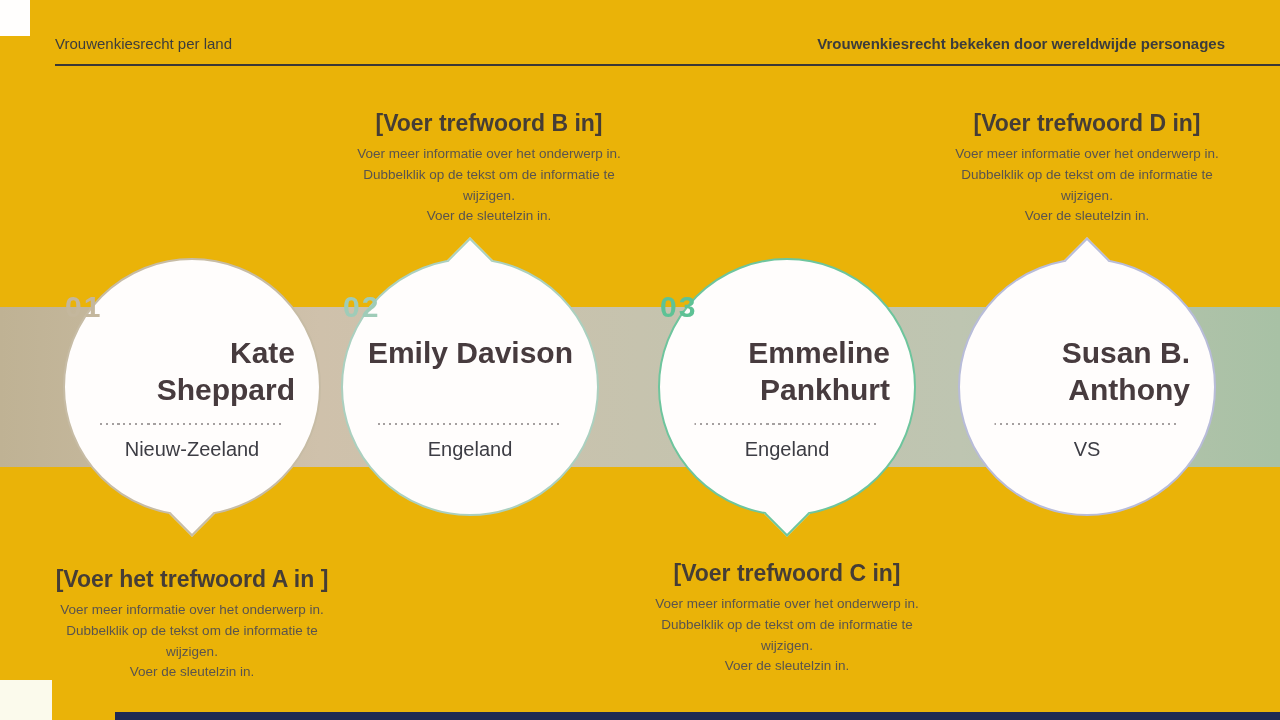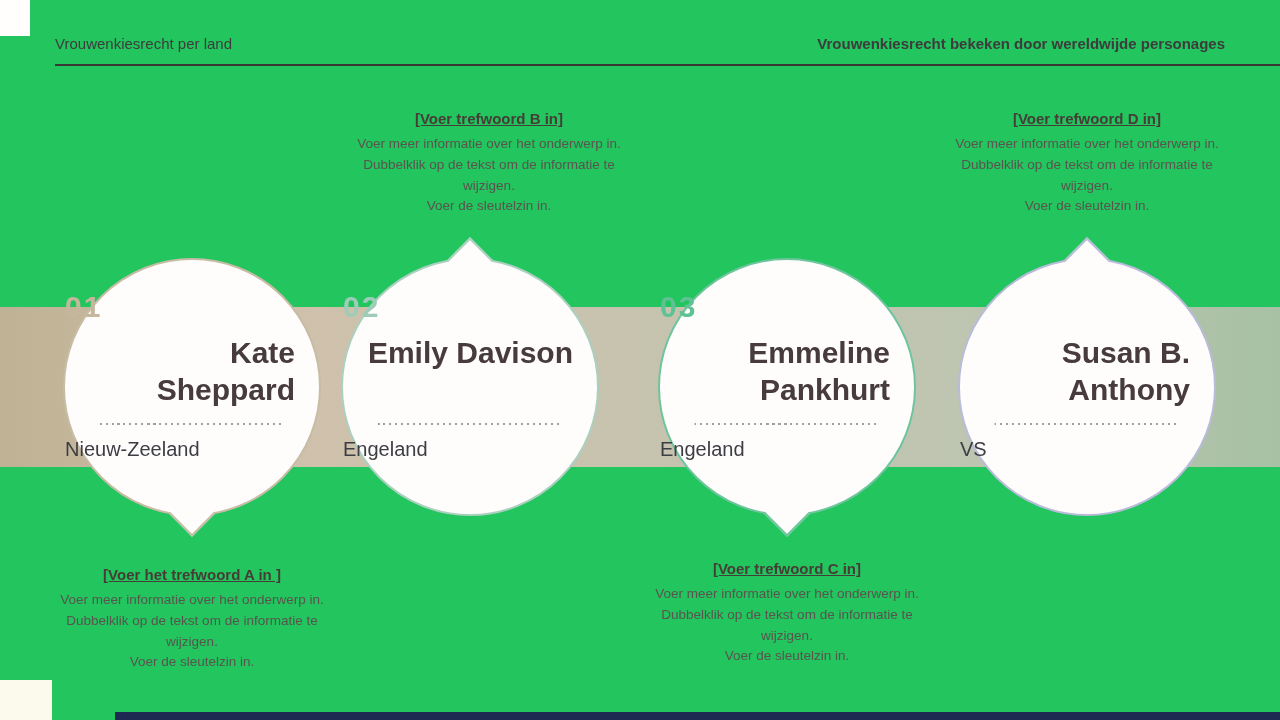--- a/index.html
+++ b/index.html
@@ -1,18 +1,18 @@
 <!DOCTYPE html>
 <html><head>
 <meta charset="utf-8">
 <style>
   html,body{margin:0;padding:0;background:#fcf4f0;}
   .slide{
     position:relative;width:1280px;height:720px;overflow:hidden;
-    background:#22c55e;
+    background:#eab308;
     font-family:"Liberation Sans","DejaVu Sans",sans-serif;
   }
   
   .patch-tl{position:absolute;left:0;top:0;width:30px;height:36px;background:#fffefd;}
   .patch-bl{position:absolute;left:0;bottom:0;width:52px;height:40px;background:#fbfaec;}
   .bottom-bar{position:absolute;left:115px;right:0;bottom:0;height:8px;background:#1f2a52;}
   
   .hdr-left{position:absolute;left:55px;top:35px;font-size:15px;color:#3c3c3c;}
   .hdr-right{position:absolute;right:55px;top:35px;font-size:15px;color:#3c3c3c;font-weight:bold;}
   .hdr-rule{position:absolute;left:55px;right:0;top:64px;height:1.5px;background:#3a3836;}
@@ -26,25 +26,25 @@
   .tail{position:absolute;left:50%;width:32px;height:32px;margin-left:-16px;
     background:#fffdfc;transform:rotate(45deg);box-sizing:border-box;}
   .tail.down{bottom:-16px;border-right:2px solid var(--accent);border-bottom:2px solid var(--accent);}
   .tail.up{top:-16px;border-left:2px solid var(--accent);border-top:2px solid var(--accent);}
   .num{position:absolute;top:30px;left:0;width:100%;text-align:left;
     font-size:30px;font-weight:bold;letter-spacing:2px;color:var(--num,#bbb);}
   .name{position:absolute;top:74px;left:50%;transform:translateX(-50%);width:206px;
     text-align:right;font-size:30px;line-height:37px;font-weight:bold;color:#473b3e;}
   .dots{position:absolute;top:163px;left:50%;transform:translateX(-50%);width:185px;height:2px;
     background:repeating-linear-gradient(90deg,#a5a0a0 0 2px,transparent 2px 6px);}
-  .country{position:absolute;top:178px;left:0;width:100%;text-align:left;
+  .country{position:absolute;top:178px;left:0;width:100%;text-align:center;
     font-size:20px;color:#3d3d44;}
   
   .note{position:absolute;width:340px;text-align:center;}
-  .note-title{font-size:15px;font-weight:bold;color:#453d36;margin-bottom:7px;text-decoration:underline;}
+  .note-title{font-size:23px;font-weight:bold;color:#453d36;margin-bottom:7px;}
   .note-line{font-size:13.5px;line-height:20.8px;color:#5a544e;}
 </style>
 </head>
 <body>
 
 <div class="slide">
 
   <div class="patch-tl"></div>
 
   <div class="hdr-left">Vrouwenkiesrecht per land</div>

